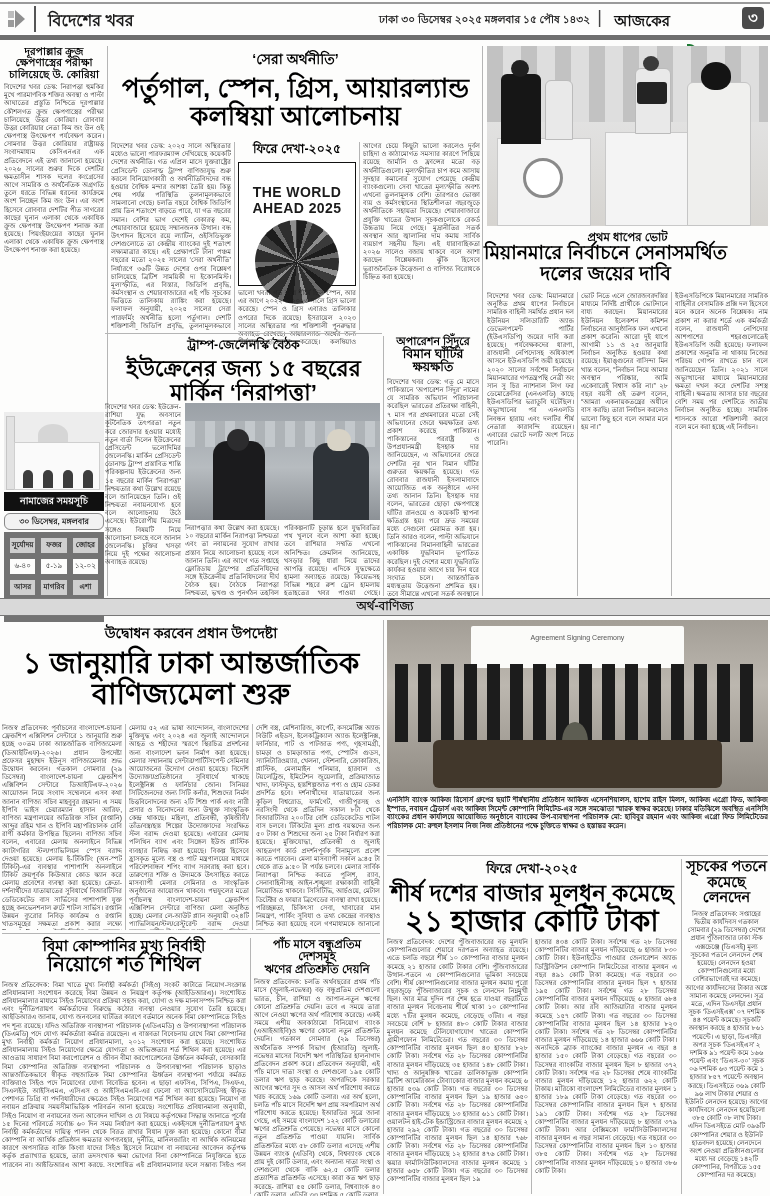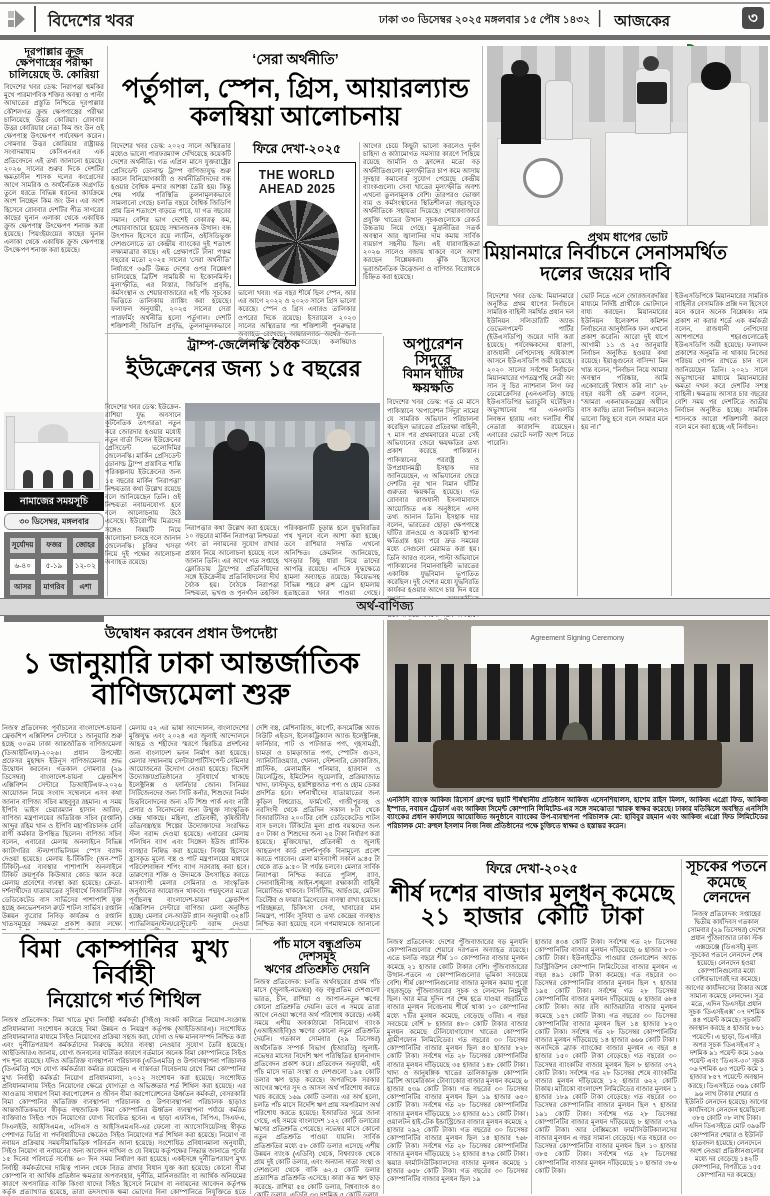--- a/index.html
+++ b/index.html
@@ -127,47 +127,48 @@
   <div class="abs" style="left:111px;top:48px;width:369px;">
     <div class="kicker" style="font-size:14px;">‘সেরা অর্থনীতি’</div>
     <div class="headline" style="font-size:26px;margin-top:2px;">পর্তুগাল, স্পেন, গ্রিস, আয়ারল্যান্ড</div>
     <div class="headline" style="font-size:26px;">কলম্বিয়া আলোচনায়</div>
   </div>
   <div class="abs bodytext" style="left:111px;top:142px;width:120px;height:188px;">বিদেশের খবর ডেস্ক: ২০২৫ সালে অস্থিরতার মধ্যেও ভালো পারফরম্যান্স দেখিয়েছে কয়েকটি দেশের অর্থনীতি। গত এপ্রিল মাসে যুক্তরাষ্ট্রের প্রেসিডেন্ট ডোনাল্ড ট্রাম্প বাণিজ্যযুদ্ধ শুরু করলে বিনিয়োগকারী ও অর্থনীতিবিদদের বন্ধ হওয়ার বৈশ্বিক মন্দার আশঙ্কা তৈরি হয়। কিন্তু শেষ পর্যন্ত পরিস্থিতি তুলনামূলকভাবে সামলানো গেছে। চলতি বছরে বৈশ্বিক জিডিপি প্রায় তিন শতাংশে বাড়তে পারে, যা গত বছরের সমান। বেশির ভাগ দেশেই বেকারত্ব কম, শেয়ারবাজারে হয়েছে সম্মানজনক উত্থান। বন্ধ উৎপাদন হিসেবে রয়ে ল্যাটিন, ওইসিডিভুক্ত দেশগুলোতে তা কেন্দ্রীয় ব্যাংকের দুই শতাংশ লক্ষ্যমাত্রার কাছে। এই প্রেক্ষাপটে টানা পঞ্চম বছরের মতো ২০২৫ সালের ‘সেরা অর্থনীতি’ নির্ধারণে ৩৬টি উন্নত দেশের ওপর বিশ্লেষণ চালিয়েছে ব্রিটিশ সাময়িকী দ্য ইকোনমিস্ট। মূল্যস্ফীতি, এর বিস্তার, জিডিপি প্রবৃদ্ধি, কর্মসংস্থান ও শেয়ারবাজারের এই পাঁচ সূচকের ভিত্তিতে তালিকায় র‌্যাঙ্কিং করা হয়েছে। ফলাফল অনুযায়ী, ২০২৫ সালের সেরা পারফর্মিং অর্থনীতি হলো পর্তুগাল। দেশটি শক্তিশালী জিডিপি প্রবৃদ্ধি, তুলনামূলকভাবে কম মূল্যস্ফীতি এবং শেয়ারবাজারের এই তিনের সমন্বয় ঘটিয়েছে।</div>
   <div class="vrule" style="left:234px;top:142px;height:188px;"></div>
   <div class="abs" style="left:238px;top:140px;width:118px;">
     <div class="kicker" style="font-size:12.5px;">ফিরে দেখা-২০২৫</div>
     <div class="revbox" style="margin-top:2px;height:122px;">
-      <div style="text-align:center;font-weight:bold;font-size:12px;margin-top:5px;letter-spacing:.4px;">THE WORLD AHEAD 2025</div>
+      <div style="text-align:center;font-weight:bold;font-size:14px;margin-top:21px;letter-spacing:.4px;">THE WORLD AHEAD 2025</div>
       <div class="worldcircle"></div>
     </div>
     <div class="bodytext" style="margin-top:3px;height:56px;">ভালো খবর। গত বছর শীর্ষে ছিল স্পেন, আর এর আগে ২০২২ ও ২০২৩ সালে গ্রিস ভালো করেছে। স্পেন ও গ্রিস এবারও তালিকার ওপরের দিকে রয়েছে। ইসরায়েল ২০২৩ সালের অস্থিরতার পর শক্তিশালী পুনরুদ্ধার অব্যাহত রেখেছে। আয়ারল্যান্ড অর্থের জন্য শীর্ষস্থান হাতছাড়া করেছে। কলম্বিয়াও জোরালো প্রবৃদ্ধি ও শেয়ারবাজারের ভালো পারফরম্যান্সের কারণে নজর কেড়েছে। অন্যদিকে, সবচেয়ে দুর্বল পারফরম্যান্স দেখা গেছে উত্তর ইউরোপের কয়েকটি দেশে। এস্তোনিয়া, ফিনল্যান্ড ও লাটভিয়ার মতো দেশগুলো তালিকার নিচের দিকে অবস্থান করছে।</div>
   </div>
   <div class="vrule" style="left:359px;top:142px;height:188px;"></div>
   <div class="abs bodytext" style="left:363px;top:142px;width:117px;height:188px;">আগের চেয়ে কিছুটা ভালো করলেও দুর্বল চাহিদা ও কাঠামোগত সমস্যার কারণে পিছিয়ে রয়েছে জার্মানি ও ফ্রান্সের মতো বড় অর্থনীতিগুলো। মূল্যস্ফীতির চাপ কমে আসায় সুদহার কমানোর সুযোগ পেয়েছে কেন্দ্রীয় ব্যাংকগুলো। সেবা খাতের মূল্যস্ফীতি অবশ্য এখনো তুলনামূলক বেশি। তারপরও ভোক্তা ব্যয় ও কর্মসংস্থানের স্থিতিশীলতা বছরজুড়ে অর্থনীতিকে সহায়তা দিয়েছে। শেয়ারবাজারে প্রযুক্তি খাতের উত্থান সূচকগুলোকে রেকর্ড উচ্চতায় নিয়ে গেছে। মুদ্রানীতির সতর্ক অবস্থান আর জ্বালানির দাম কমায় সার্বিক ব্যয়চাপ সহনীয় ছিল। এই ধারাবাহিকতা ২০২৬ সালেও বজায় থাকবে বলে আশা করছেন বিশ্লেষকরা। ঝুঁকি হিসেবে ভূরাজনৈতিক উত্তেজনা ও বাণিজ্য বিরোধকে চিহ্নিত করা হয়েছে।</div>
 
   <div class="hrule" style="left:105px;top:333px;width:277px;"></div>
   <div class="abs" style="left:105px;top:336px;width:277px;">
     <div class="kicker" style="font-size:12.5px;">ট্রাম্প-জেলেনস্কি বৈঠক</div>
     <div class="headline" style="font-size:22px;margin-top:1px;">ইউক্রেনের জন্য ১৫ বছরের</div>
+    <div class="headline" style="font-size:22px;">মার্কিন ‘নিরাপত্তা’</div>
   </div>
   <div class="abs bodytext" style="left:105px;top:403px;width:76px;height:193px;">বিদেশের খবর ডেস্ক: ইউক্রেন- রাশিয়া যুদ্ধ অবসানে কূটনৈতিক তৎপরতা নতুন করে জোরদার হওয়ার মধ্যেই নতুন বার্তা দিলেন ইউক্রেনের প্রেসিডেন্ট ভলোদিমির জেলেনস্কি। মার্কিন প্রেসিডেন্ট ডোনাল্ড ট্রাম্প প্রস্তাবিত শান্তি পরিকল্পনায় ইউক্রেনের জন্য ১৫ বছরের মার্কিন ‘নিরাপত্তা’ নিশ্চয়তার কথা উল্লেখ রয়েছে বলে জানিয়েছেন তিনি। ওই নিশ্চয়তা নবায়নযোগ্য হবে বলে আলোচনায় উঠে এসেছে। ইউরোপীয় মিত্রদের সঙ্গেও বিষয়টি নিয়ে আলোচনা চলছে বলে জানান জেলেনস্কি। চুক্তির খসড়া নিয়ে দুই পক্ষের আলোচনা অব্যাহত রয়েছে।</div>
   <div class="photo ph-zt" style="left:185px;top:403px;width:195px;height:117px;">
     <div class="abs" style="left:0;top:18px;width:195px;height:26px;background:repeating-linear-gradient(90deg,#c3c8cc 0 10px,#aeb3b7 10px 20px);"></div>
     <div class="fig" style="left:28px;top:38px;width:52px;height:79px;background:#1b1b1d;border-radius:14px 14px 0 0;"></div>
     <div class="abs" style="left:42px;top:26px;width:22px;height:22px;background:#2c2c2e;border-radius:50%;"></div>
     <div class="fig" style="left:128px;top:40px;width:56px;height:77px;background:#2e3338;border-radius:14px 14px 0 0;"></div>
     <div class="abs" style="left:142px;top:26px;width:24px;height:22px;background:#d8d3c6;border-radius:50% 50% 40% 40%;"></div>
   </div>
   <div class="abs bodytext" style="left:185px;top:524px;width:94px;height:72px;">নিরাপত্তার কথা উল্লেখ করা হয়েছে। ১০ বছরের মার্কিন নিরাপত্তা নিশ্চয়তা এবং তা নবায়নের সুযোগ রাখার প্রস্তাব নিয়ে আলোচনা হয়েছে বলে জানান তিনি। এর আগে গত সপ্তাহে ফ্লোরিডায় ট্রাম্পের প্রতিনিধিদের সঙ্গে ইউক্রেনীয় প্রতিনিধিদলের দীর্ঘ বৈঠক হয়। বৈঠকে নিরাপত্তা নিশ্চয়তা, ভূখণ্ড ও পুনর্গঠন তহবিল নিয়ে আলোচনা হয়েছে বলে কর্মকর্তারা জানিয়েছেন। জেলেনস্কি বলেন, চুক্তির শর্ত নিয়ে ইউরোপের মতামতও গুরুত্ব পাবে।</div>
   <div class="abs bodytext" style="left:284px;top:524px;width:96px;height:72px;">পরিকল্পনাটি চূড়ান্ত হলে যুদ্ধবিরতির পথ খুলবে বলে আশা করা হচ্ছে। তবে রাশিয়ার সম্মতি এখনো অনিশ্চিত। ক্রেমলিন জানিয়েছে, খসড়ার কিছু ধারা নিয়ে তাদের আপত্তি রয়েছে। এদিকে যুদ্ধক্ষেত্রে হামলা অব্যাহত রয়েছে। কিয়েভসহ বিভিন্ন শহরে রুশ ড্রোন হামলায় হতাহতের খবর পাওয়া গেছে। জ্বালানি অবকাঠামো রক্ষায় বাড়তি ব্যবস্থা নিচ্ছে ইউক্রেন। আগামী সপ্তাহে আবারও আলোচনায় বসবেন দুই পক্ষের প্রতিনিধিরা।</div>
 
   <div class="vrule" style="left:383px;top:336px;height:260px;"></div>
   <div class="abs" style="left:387px;top:336px;width:92px;">
-    <div class="headline" style="font-size:15px;">অপারেশন সিঁদুরে</div>
+    <div class="headline" style="font-size:11px;">অপারেশন সিঁদুরে</div>
     <div class="headline" style="font-size:12.5px;">বিমান ঘাঁটির ক্ষয়ক্ষতি</div>
     <div class="bodytext" style="margin-top:3px;height:226px;">বিদেশের খবর ডেস্ক: গত মে মাসে পাকিস্তানে ‘অপারেশন সিঁদুর’ নামের যে সামরিক অভিযান পরিচালনা করেছিল ভারতের প্রতিরক্ষা বাহিনী, ৭ মাস পর প্রথমবারের মতো সেই অভিযানের জেরে ক্ষয়ক্ষতির তথ্য প্রকাশ করেছে পাকিস্তান। পাকিস্তানের পররাষ্ট্র ও উপপ্রধানমন্ত্রী ইসহাক দার জানিয়েছেন, এ অভিযানের জেরে দেশটির নূর খান বিমান ঘাঁটির গুরুতর ক্ষয়ক্ষতি হয়েছে। গত রোববার রাজধানী ইসলামাবাদে আয়োজিত এক অনুষ্ঠানে এসব তথ্য জানান তিনি। ইসহাক দার বলেন, ভারতের ছোড়া ক্ষেপণাস্ত্রে ঘাঁটির রানওয়ে ও কয়েকটি স্থাপনা ক্ষতিগ্রস্ত হয়। পরে দ্রুত সময়ের মধ্যে সেগুলো মেরামত করা হয়। তিনি আরও বলেন, পাল্টা অভিযানে পাকিস্তানের বিমানবাহিনী ভারতের একাধিক যুদ্ধবিমান ভূপাতিত করেছিল। দুই দেশের মধ্যে যুদ্ধবিরতি কার্যকর হওয়ার আগে চার দিন ধরে সংঘাত চলে। আন্তর্জাতিক মধ্যস্থতায় উত্তেজনা প্রশমিত হয়। তবে সীমান্তে এখনো সতর্ক অবস্থানে রয়েছে দুই দেশের বাহিনী।</div>
   </div>
   <div class="vrule" style="left:482px;top:46px;height:550px;"></div>
 
   <div class="photo ph-myanmar" style="left:487px;top:46px;width:281px;height:180px;">
     <div class="win"></div>
     <div class="counter" style="left:10px;top:92px;width:92px;height:86px;"></div>
     <div class="counter" style="left:118px;top:86px;width:84px;height:92px;"></div>
     <div class="seal" style="left:36px;top:112px;"></div>
@@ -201,21 +202,21 @@
     <div class="headline" style="font-size:29px;">বাণিজ্যমেলা শুরু</div>
   </div>
   <div class="abs bodytext" style="left:2px;top:724px;width:120px;height:206px;">নিজস্ব প্রতিবেদক: পূর্বাচলের বাংলাদেশ-চায়না ফ্রেন্ডশিপ এক্সিবিশন সেন্টারে ১ জানুয়ারি শুরু হচ্ছে ৩০তম ঢাকা আন্তর্জাতিক বাণিজ্যমেলা (ডিআইটিএফ)-২০২৬। প্রধান উপদেষ্টা প্রফেসর মুহাম্মদ ইউনূস বাণিজ্যমেলার শুভ উদ্বোধন করবেন। গতকাল সোমবার (২৯ ডিসেম্বর) বাংলাদেশ-চায়না ফ্রেন্ডশিপ এক্সিবিশন সেন্টারে ডিআইটিএফ-২০২৬ আয়োজন নিয়ে সংবাদ সম্মেলনে এসব কথা জানান বাণিজ্য সচিব মাহবুবুর রহমান। এ সময় ইপিবি ভাইস চেয়ারম্যান হাসান আরিফ, বাণিজ্য মন্ত্রণালয়ের অতিরিক্ত সচিব (রপ্তানি) আব্দুর রহিম খান ও ইপিবি মহাপরিচালক রেবি রাণী কর্মকার উপস্থিত ছিলেন। বাণিজ্য সচিব বলেন, এবারের মেলায় অনলাইনে বিভিন্ন ক্যাটাগরির স্টল/প্যাভিলিয়ন স্পেস বরাদ্দ দেওয়া হয়েছে। মেলায় ই-টিকিটিং (অন-স্পট টিকিট)-এর ব্যবস্থার পাশাপাশি অনলাইনে টিকিট ক্রয়পূর্বক কিউআর কোড স্ক্যান করে মেলায় প্রবেশের ব্যবস্থা করা হয়েছে। ক্রেতা-দর্শনার্থীদের যাতায়াতের সুবিধার্থে বিআরটিসির ডেডিকেটেড বাস সার্ভিসের পাশাপাশি যুক্ত হচ্ছে কনভেনশনাল রুটে শাটল সার্ভিস। রপ্তানি উন্নয়ন ব্যুরোর নিবিড় কার্যক্রম ও রপ্তানি খাতসমূহের সক্ষমতা প্রকাশ করার লক্ষ্যে Export Enclave তৈরি/নির্মাণ করা হয়েছে। এবারের বাণিজ্য</div>
   <div class="vrule" style="left:125px;top:724px;height:206px;"></div>
   <div class="abs bodytext" style="left:129px;top:724px;width:120px;height:206px;">মেলায় ৫২ এর ভাষা আন্দোলন, বাংলাদেশের মুক্তিযুদ্ধ এবং ২০২৪ এর জুলাই আন্দোলনে আহত ও শহীদের স্মরণে স্থিরচিত্র প্রদর্শনের জন্য বাংলাদেশ ভবন নির্মাণ করা হয়েছে। মেলার সম্মাননায় সেন্টার/পার্টিসিপেন্ট সেমিনার আয়োজনের উদ্যোগ নেওয়া হয়েছে। বিদেশি উদ্যোক্তা/প্রতিষ্ঠানের সুবিধার্থে থাকছে ইলেক্ট্রনিক্স ও ফার্নিচার জোন। সিনিয়র সিটিজেনদের জন্য সিটি কর্নার, শিশুদের নির্মল চিত্তবিনোদনের জন্য ২টি শিশু পার্ক এবং নারী প্রসার ও বিনোদনের জন্য উন্মুক্ত সাংস্কৃতিক কেন্দ্র থাকছে। মহিলা, প্রতিবন্ধী, কৃষিজীবী/তাঁত/বস্ত্র/হস্ত শিল্পের উদ্যোক্তাদের সংরক্ষিত স্টল বরাদ্দ দেওয়া হয়েছে। এবারের মেলায় পলিথিন ব্যাগ এবং সিঙ্গেল ইউজ প্লাস্টিক ব্যবহার নিষিদ্ধ করা হয়েছে। বিকল্প হিসেবে হ্রাসকৃত মূল্যে বস্ত্র ও পাট মন্ত্রণালয়ের মাধ্যমে পরিবেশবান্ধব শপিং ব্যাগ সরবরাহ করা হবে। তারুণ্যের শক্তি ও উদ্যমকে উৎসাহিত করতে মাসব্যাপী মেলার সেমিনার ও সাংস্কৃতিক অনুষ্ঠানের আয়োজন থাকবে। পদ্মফুলের মতো পূর্বাচলস্থ বাংলাদেশ-চায়না ফ্রেন্ডশিপ এক্সিবিশন সেন্টারে বাণিজ্য মেলা অনুষ্ঠিত হচ্ছে। মেলার লে-আউট প্ল্যান অনুযায়ী ৩২৪টি প্যাভিলিয়ন/স্টল/রেস্টুরেন্ট বরাদ্দ দেওয়া হয়েছে দেশীয় উৎপাদক-রপ্তানিকারক প্রতিষ্ঠান, সাধারণ ব্যবসায়ী ও বিদেশি প্রতিষ্ঠানকে। মেলায়</div>
   <div class="vrule" style="left:252px;top:724px;height:206px;"></div>
   <div class="abs bodytext" style="left:256px;top:724px;width:124px;height:206px;">দেশি বস্ত্র, মেশিনারিজ, কার্পেট, কসমেটিক্স অ্যান্ড বিউটি এইডস, ইলেকট্রিক্যাল অ্যান্ড ইলেক্ট্রনিক্স, ফার্নিচার, পাট ও পাটজাত পণ্য, গৃহসামগ্রী, চামড়া ও চামড়াজাত পণ্য, স্পোর্টস গুডস, স্যানিটারিওয়্যার, খেলনা, স্টেশনারি, ক্রোকারিজ, প্লাস্টিক, মেলামাইন পলিমার, হারবাল ও টয়লেট্রিজ, ইমিটেশন জুয়েলারি, প্রক্রিয়াজাত খাদ্য, ফাস্টফুড, হস্তশিল্পজাত পণ্য ও হোম ডেকর প্রদর্শিত হবে। দর্শনার্থীদের যাতায়াতের জন্য কুড়িল বিশ্বরোড, ফার্মগেট, গাজীপুরসহ ও নরসিংদী থেকে প্রতিদিন সকাল ৮টা থেকে বিআরটিসির ২০০টির বেশি ডেডিকেটেড শাটল বাস চলবে। টিকিটের মূল্য প্রাপ্ত বয়স্কদের জন্য ৫০ টাকা ও শিশুদের জন্য ২৫ টাকা নির্ধারণ করা হয়েছে। মুক্তিযোদ্ধা, প্রতিবন্ধী ও জুলাই আহতগণ কার্ড প্রদর্শনপূর্বক বিনামূল্যে প্রবেশ করতে পারবেন। মেলা মাসব্যাপী সকাল ৯:৪৫ টা থেকে রাত ৯:৫০ টা পর্যন্ত চলবে। মেলার সার্বিক নিরাপত্তা নিশ্চিত করতে পুলিশ, র‌্যাব, সেনাবাহিনীসহ আইন-শৃঙ্খলা রক্ষাকারী বাহিনী নিয়োজিত থাকবে। সিসিটিভি, আর্চওয়ে, মেটাল ডিটেক্টর ও ফায়ার ব্রিগেডের ব্যবস্থা রাখা হয়েছে। পরিচ্ছন্নতা, চিকিৎসা সেবা, খাবারের মান নিয়ন্ত্রণ, পার্কিং সুবিধা ও তথ্য কেন্দ্রের ব্যবস্থাও নিশ্চিত করা হয়েছে বলে গণমাধ্যমকে জানানো হয়।</div>
 
   <div class="hrule" style="left:2px;top:933px;width:378px;"></div>
   <div class="abs" style="left:2px;top:938px;width:244px;">
-    <div class="headline" style="font-size:24px;font-family:Liberation Mono, monospace;">বিমা কোম্পানির মুখ্য নির্বাহী</div>
+    <div class="headline" style="font-size:15px;">বিমা কোম্পানির মুখ্য নির্বাহী</div>
     <div class="headline" style="font-size:20px;">নিয়োগে শর্ত শিথিল</div>
     <div class="bodytext" style="margin-top:5px;height:186px;">নিজস্ব প্রতিবেদক: বিমা খাতে মুখ্য নির্বাহী কর্মকর্তা (সিইও) সংকট কাটাতে নিয়োগ-সংক্রান্ত প্রবিধানমালা সংশোধন করেছে বিমা উন্নয়ন ও নিয়ন্ত্রণ কর্তৃপক্ষ (আইডিআরএ)। সংশোধিত প্রবিধানমালার মাধ্যমে সিইও নিয়োগের প্রক্রিয়া সহজ করা, যোগ্য ও দক্ষ মানবসম্পদ নিশ্চিত করা এবং দুর্নীতিপরায়ণ কর্মকর্তাদের বিরুদ্ধে কঠোর ব্যবস্থা নেওয়ার সুযোগ তৈরি হয়েছে। আইডিআরএ জানায়, যোগ্য জনবলের ঘাটতির কারণে বর্তমানে অনেক বিমা কোম্পানিতে সিইও পদ শূন্য রয়েছে। যদিও অতিরিক্ত ব্যবস্থাপনা পরিচালক (এডিএমডি) ও উপব্যবস্থাপনা পরিচালক (ডিএমডি) পদে যোগ্য কর্মকর্তারা কর্মরত রয়েছেন। এ বাস্তবতা বিবেচনায় রেখে বিমা কোম্পানির মুখ্য নির্বাহী কর্মকর্তা নিয়োগ প্রবিধানমালা, ২০১২ সংশোধন করা হয়েছে। সংশোধিত প্রবিধানমালায় সিইও নিয়োগের ক্ষেত্রে যোগ্যতা ও অভিজ্ঞতার শর্ত শিথিল করা হয়েছে। এর আওতায় সাধারণ বিমা করপোরেশন ও জীবন বীমা করপোরেশনের ঊর্ধ্বতন কর্মকর্তা, বেসরকারি বিমা কোম্পানির অতিরিক্ত ব্যবস্থাপনা পরিচালক ও উপব্যবস্থাপনা পরিচালক ছাড়াও আন্তর্জাতিকভাবে স্বীকৃত বহুজাতিক বিমা কোম্পানির ঊর্ধ্বতন ব্যবস্থাপনা পর্যায়ে কর্মরত ব্যক্তিরাও সিইও পদে নিয়োগের যোগ্য বিবেচিত হবেন। এ ছাড়া এফসিএ, সিপিএ, সিএফএ, সিএলইউ, আইসিএমএ, এসিএস ও আইসিএমএবি-এর ফেলো বা অ্যাসোসিয়েটসহ স্বীকৃত পেশাগত ডিগ্রি বা পদবিধারীদের ক্ষেত্রেও সিইও নিয়োগের শর্ত শিথিল করা হয়েছে। নিয়োগ বা নবায়ন প্রক্রিয়ায় সময়সীমাভিত্তিক পরিবর্তন আনা হয়েছে। সংশোধিত প্রবিধানমালা অনুযায়ী, সিইও নিয়োগ বা নবায়নের জন্য আবেদন দাখিল ও যে বিষয়ে কর্তৃপক্ষের সিদ্ধান্ত জানাতে পূর্বের ১৫ দিনের পরিবর্তে সর্বোচ্চ ৬০ দিন সময় নির্ধারণ করা হয়েছে। একইসঙ্গে দুর্নীতিপরায়ণ মুখ্য নির্বাহী কর্মকর্তাদের দায়িত্ব পালন থেকে বিরত রাখার বিধান যুক্ত করা হয়েছে। কোনো বীমা কোম্পানি বা আর্থিক প্রতিষ্ঠান ক্ষমতার অপব্যবহার, দুর্নীতি, মানিলন্ডারিং বা আর্থিক অনিয়মের কারণে অপসারিত ব্যক্তি কিংবা যাদের সিইও হিসেবে নিয়োগ বা নবায়নের আবেদন কর্তৃপক্ষ কর্তৃক প্রত্যাখ্যাত হয়েছে, তারা তদসংখ্যক ক্ষমা ভোগের বিনা কোম্পানিতে নিযুক্তিতে হতে পারবেন না। আইডিআরএ আশা করছে, সংশোধিত এই প্রবিধানমালার ফলে সম্ভাব্য সিইও পুল সম্প্রসারিত হবে, উচ্চ পেশাগত যোগ্যতাসম্পন্ন ব্যক্তিদের জন্য সিইও নিয়োগ সহজতর হবে। একই সঙ্গে বিমা কোম্পানিতে স্বচ্ছতা ও জবাবদিহি বাড়বে এবং বিমা খাতের ওপর সাধারণ মানুষের আস্থা আরো দৃঢ় হবে।</div>
   </div>
   <div class="vrule" style="left:250px;top:938px;height:256px;"></div>
 
   <div class="abs" style="left:254px;top:938px;width:126px;">
     <div class="headline" style="font-size:11.5px;">পাঁচ মাসে বন্ধুপ্রতিম দেশসমূহ</div>
     <div class="headline" style="font-size:11.5px;">ঋণের প্রতিশ্রুতি দেয়নি</div>
     <div class="bodytext" style="margin-top:3px;height:222px;">নিজস্ব প্রতিবেদক: চলতি অর্থবছরের প্রথম পাঁচ মাসে (জুলাই-নভেম্বর) বড় বন্ধুপ্রতিম দেশগুলো ভারত, চীন, রাশিয়া ও জাপান-নতুন ঋণের কোনো প্রতিশ্রুতি দেয়নি। তবে এ সময়ে তারা আগে নেওয়া ঋণের অর্থ পরিশোধ করেছে। একই সময়ে এশীয় অবকাঠামো বিনিয়োগ ব্যাংক (এআইআইবি)ও ঋণের কোনো নতুন প্রতিশ্রুতি দেয়নি। গতকাল সোমবার (২৯ ডিসেম্বর) অর্থনৈতিক সম্পর্ক বিভাগ (ইআরডি) জুলাই-নভেম্বর মাসের বিদেশি ঋণ পরিস্থিতির হালনাগাদ প্রতিবেদন প্রকাশ করে। প্রতিবেদন অনুযায়ী, এই পাঁচ মাসে দাতা সংস্থা ও দেশগুলো ১৯৫ কোটি ডলার ঋণ ছাড় করেছে। অপরদিকে সরকার আগের ঋণের সুদ ও আসল অর্থ পরিশোধ করতে খরচ করেছে ১৬৯ কোটি ডলার। এর অর্থ হলো, চলতি পাঁচ মাসে বিদেশি ঋণ প্রায় সমপরিমাণ অর্থ পরিশোধ করতে হয়েছে। ইআরডির সূত্রে জানা গেছে, এই সময়ে বাংলাদেশ ১২২ কোটি ডলারের ঋণের প্রতিশ্রুতি পেয়েছে। নভেম্বর মাসে কোনো নতুন প্রতিশ্রুতি পাওয়া যায়নি। সার্বিক প্রতিশ্রুতির মধ্যে ৫৮ কোটি ডলার এসেছে এশীয় উন্নয়ন ব্যাংক (এডিবি) থেকে, বিশ্বব্যাংক থেকে প্রায় দুই কোটি ডলার, এবং অন্যান্য দাতা সংস্থা ও দেশগুলো থেকে বাকি ৬২.৫ কোটি ডলার প্রত্যাশিত প্রতিশ্রুতি এসেছে। কারা কত ঋণ ছাড় করেছে- রাশিয়া ৫৫ কোটি ডলার, বিশ্বব্যাংক ৪৩ কোটি ডলার, এডিবি ৩৩ দশমিক ৫ কোটি ডলার, চীন ১৯ দশমিক ৫ কোটি ডলার, ভারত ৯ কোটি ডলার, জাপান ৮ দশমিক ৫ কোটি ডলার। গত অর্থবছরের প্রথম চার মাসে বাংলাদেশ ৫২ কোটি ডলারের প্রতিশ্রুতি পেয়েছিল।</div>
   </div>
@@ -226,21 +227,21 @@
     <div class="crowd"></div>
     <div class="plant"></div>
     <div class="ctable"></div>
   </div>
   <div class="abs bodytext" style="left:387px;top:796px;width:381px;height:56px;font-size:6.9px;font-weight:bold;color:#111;">এনসিসি ব্যাংক আকিজ রিসোর্স গ্রুপের ছয়টি শীর্ষস্থানীয় প্রতিষ্ঠান আকিজ এসেনশিয়ালস, হাশেম রাইস মিলস, আকিজ এগ্রো ফিড, আকিজ ইস্পাত, নবায়ন ট্রেডার্স এবং আকিজ সিমেন্ট কোম্পানি লিমিটেড-এর সঙ্গে সমঝোতা স্মারক স্বাক্ষর করেছে। ঢাকার মতিঝিলে অবস্থিত এনসিসি ব্যাংকের প্রধান কার্যালয়ে আয়োজিত অনুষ্ঠানে ব্যাংকের উপ-ব্যবস্থাপনা পরিচালক মো: হাবিবুর রহমান এবং আকিজ এগ্রো ফিড লিমিটেডের পরিচালক মো: রুহুল ইসলাম নিজ নিজ প্রতিষ্ঠানের পক্ষে চুক্তিতে স্বাক্ষর ও হস্তান্তর করেন।</div>
   <div class="hrule" style="left:387px;top:855px;width:381px;"></div>
 
   <div class="abs" style="left:387px;top:859px;width:290px;">
     <div class="kicker" style="font-size:13px;">ফিরে দেখা-২০২৫</div>
     <div class="headline" style="font-size:23px;margin-top:1px;">শীর্ষ দশের বাজার মূলধন কমেছে</div>
-    <div class="headline" style="font-size:23px;font-family:Liberation Mono, monospace;">২১ হাজার কোটি টাকা</div>
+    <div class="headline" style="font-size:29px;">২১ হাজার কোটি টাকা</div>
   </div>
   <div class="abs bodytext" style="left:387px;top:938px;width:141px;height:256px;">নিজস্ব প্রতিবেদক: দেশের পুঁজিবাজারের বড় মূলধনি কোম্পানিগুলোর শেয়ারে দরপতন অব্যাহত রয়েছে। এতে চলতি বছরে শীর্ষ ১০ কোম্পানির বাজার মূলধন কমেছে ২১ হাজার কোটি টাকার বেশি। পুঁজিবাজারের উত্থান-পতনে এ কোম্পানিগুলোর ভূমিকা সবচেয়ে বেশি। শীর্ষ কোম্পানিগুলোর বাজার মূলধন কমায় পুরো বছরজুড়ে পুঁজিবাজারের সূচক ও লেনদেন নিম্নমুখী ছিল। আর মাত্র দুদিন পর শেষ হতে যাওয়া বছরটিতে বাজার মূলধন বিবেচনায় শীর্ষে থাকা ১০ কোম্পানির মধ্যে ৭টির মূলধন কমেছে, বেড়েছে ৩টির। এ বছর সবচেয়ে বেশি ৮ হাজার ৪৮০ কোটি টাকার বাজার মূলধন কমেছে টেলিযোগাযোগ খাতের কোম্পানি গ্রামীণফোন লিমিটেডের। গত বছরের ৩০ ডিসেম্বর কোম্পানিটির বাজার মূলধন ছিল ৪৩ হাজার ৮২৮ কোটি টাকা। সর্বশেষ গত ২৮ ডিসেম্বর কোম্পানিটির বাজার মূলধন দাঁড়িয়েছে ৩৫ হাজার ১৪৮ কোটি টাকা। খাদ্য ও আনুষঙ্গিক খাতের তালিকাভুক্ত কোম্পানি ব্রিটিশ আমেরিকান টোব্যাকোর বাজার মূলধন কমেছে ৬ হাজার ৫৩৯ কোটি টাকা। গত বছরের ৩০ ডিসেম্বর কোম্পানিটির বাজার মূলধন ছিল ১৯ হাজার ৬৫০ কোটি টাকা। সর্বশেষ গত ২৮ ডিসেম্বর কোম্পানিটির বাজার মূলধন দাঁড়িয়েছে ১৩ হাজার ৬১১ কোটি টাকা। ওয়ালটন হাই-টেক ইন্ডাস্ট্রিজের বাজার মূলধন কমেছে ২ হাজার ২৯২ কোটি টাকা। গত বছরের ৩০ ডিসেম্বর কোম্পানিটির বাজার মূলধন ছিল ১৪ হাজার ৭৬৮ কোটি টাকা। সর্বশেষ গত ২৮ ডিসেম্বর কোম্পানিটির বাজার মূলধন দাঁড়িয়েছে ১২ হাজার ৪৭৬ কোটি টাকা। স্কয়ার ফার্মাসিউটিক্যালসের বাজার মূলধন কমেছে ১ হাজার ৬৫৮ কোটি টাকা। গত বছরের ৩০ ডিসেম্বর কোম্পানিটির বাজার মূলধন ছিল ১৯</div>
   <div class="vrule" style="left:531px;top:938px;height:256px;"></div>
   <div class="abs bodytext" style="left:535px;top:938px;width:142px;height:256px;">হাজার ৪৩৪ কোটি টাকা। সর্বশেষ গত ২৮ ডিসেম্বর কোম্পানিটির বাজার মূলধন দাঁড়িয়েছে ৬ হাজার ৮৩০ কোটি টাকা। ইউনাইটেড পাওয়ার জেনারেশন অ্যান্ড ডিস্ট্রিবিউশন কোম্পানি লিমিটেডের বাজার মূলধন এ বছর ৪৯১ কোটি টাকা কমেছে। গত বছরের ৩০ ডিসেম্বর কোম্পানিটির বাজার মূলধন ছিল ৭ হাজার ১৯৫ কোটি টাকা। সর্বশেষ গত ২৮ ডিসেম্বর কোম্পানিটির বাজার মূলধন দাঁড়িয়েছে ৬ হাজার ৬৮৪ কোটি টাকা। আর রবি আজিয়াটার বাজার মূলধন কমেছে ১৫৭ কোটি টাকা। গত বছরের ৩০ ডিসেম্বর কোম্পানিটির বাজার মূলধন ছিল ১৪ হাজার ৮২৩ কোটি টাকা। সর্বশেষ গত ২৮ ডিসেম্বর কোম্পানিটির বাজার মূলধন দাঁড়িয়েছে ১৪ হাজার ৬৬৬ কোটি টাকা। অন্যদিকে ব্র্যাক ব্যাংকের বাজার মূলধন এ বছর ৪ হাজার ১৫০ কোটি টাকা বেড়েছে। গত বছরের ৩০ ডিসেম্বর ব্যাংকটির বাজার মূলধন ছিল ৮ হাজার ৩৭২ কোটি টাকা। সর্বশেষ গত ২৮ ডিসেম্বর শেষে ব্যাংকটির বাজার মূলধন দাঁড়িয়েছে ১২ হাজার ৬২২ কোটি টাকায়। মারিকো বাংলাদেশ লিমিটেডের বাজার মূলধন ১ হাজার ১৮৯ কোটি টাকা বেড়েছে। গত বছরের ৩০ ডিসেম্বর কোম্পানিটির বাজার মূলধন ছিল ৭ হাজার ১৯১ কোটি টাকা। সর্বশেষ গত ২৮ ডিসেম্বর কোম্পানিটির বাজার মূলধন দাঁড়িয়েছে ৮ হাজার ৩৭৯ কোটি টাকা। আর বেক্সিমকো ফার্মাসিউটিক্যালসের বাজার মূলধন এ বছর সামান্য বেড়েছে। গত বছরের ৩০ ডিসেম্বর কোম্পানিটির বাজার মূলধন ছিল ১০ হাজার ৩৮৫ কোটি টাকা। সর্বশেষ গত ২৮ ডিসেম্বর কোম্পানিটির বাজার মূলধন দাঁড়িয়েছে ১০ হাজার ৩৮৬ কোটি টাকা।</div>
   <div class="vrule" style="left:681px;top:859px;height:335px;"></div>
 
   <div class="abs" style="left:685px;top:859px;width:83px;">
     <div class="headline" style="font-size:14.5px;">সূচকের পতনে</div>
     <div class="headline" style="font-size:14.5px;">কমেছে</div>
     <div class="headline" style="font-size:14.5px;">লেনদেন</div>

